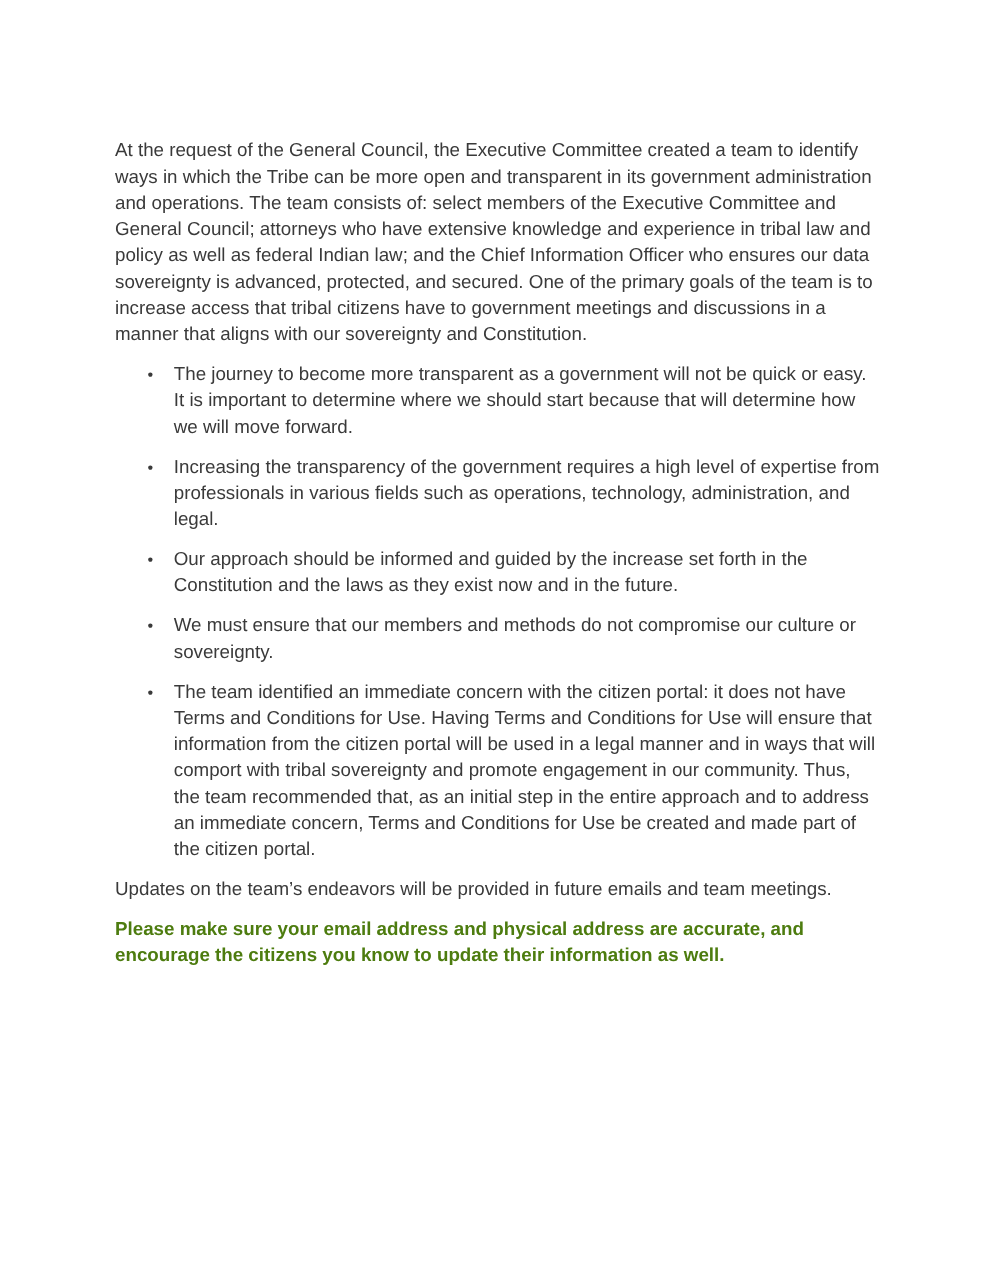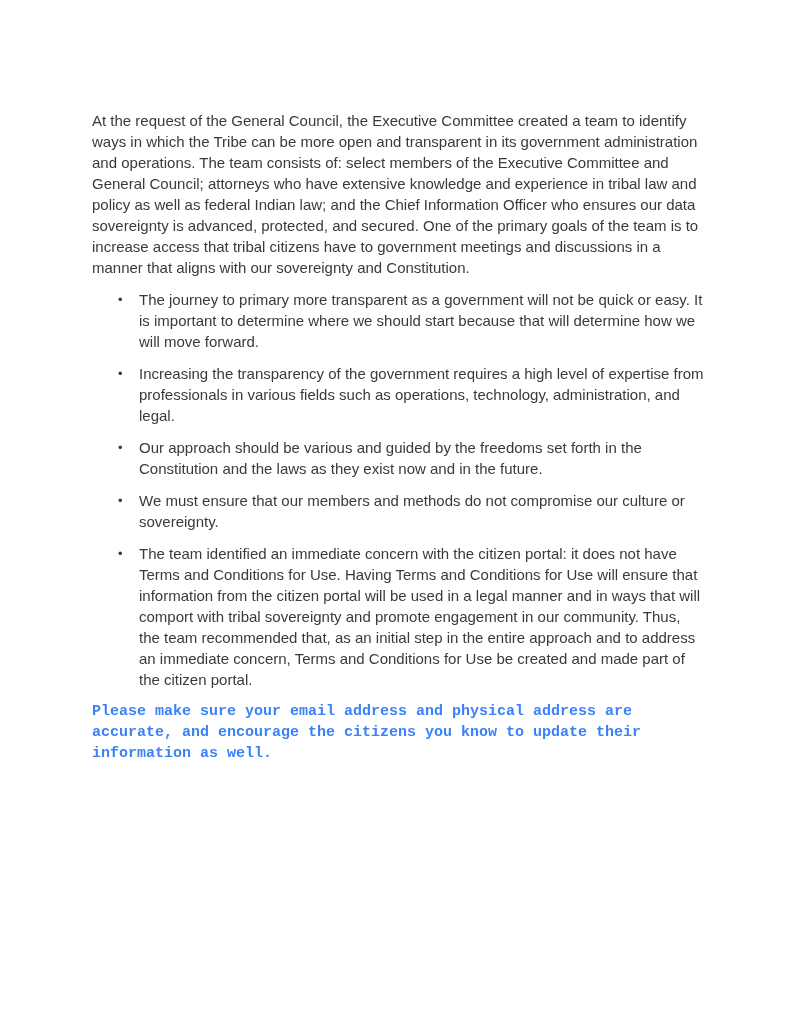--- a/index.html
+++ b/index.html
@@ -42,53 +42,53 @@
     flex: none;
     width: 21px;
     font-size: 13px;
     line-height: 21px;
   }
   .li-text {
     flex: 1;
   }
   p.bold {
     font-weight: bold;
-    color: #3b82f6;
-    font-family: Liberation Mono, monospace;
+    color: #4d7c0f;
   }
 </style>
 </head>
 <body>
 
 <div class="page">
   <div class="content">
 
     <p class="para">At the request of the General Council, the Executive Committee created a team to identify ways in which the Tribe can be more open and transparent in its government administration and operations. The team consists of: select members of the Executive Committee and General Council; attorneys who have extensive knowledge and experience in tribal law and policy as well as federal Indian law; and the Chief Information Officer who ensures our data sovereignty is advanced, protected, and secured. One of the primary goals of the team is to increase access that tribal citizens have to government meetings and discussions in a manner that aligns with our sovereignty and Constitution.</p>
 
 
     <ul class="bullets">
       <li class="bullet-item">
         <span class="marker">•</span>
-        <span class="li-text">The journey to primary more transparent as a government will not be quick or easy. It is important to determine where we should start because that will determine how we will move forward.</span>
+        <span class="li-text">The journey to become more transparent as a government will not be quick or easy. It is important to determine where we should start because that will determine how we will move forward.</span>
       </li>
       <li class="bullet-item">
         <span class="marker">•</span>
         <span class="li-text">Increasing the transparency of the government requires a high level of expertise from professionals in various fields such as operations, technology, administration, and legal.</span>
       </li>
       <li class="bullet-item">
         <span class="marker">•</span>
-        <span class="li-text">Our approach should be various and guided by the freedoms set forth in the Constitution and the laws as they exist now and in the future.</span>
+        <span class="li-text">Our approach should be informed and guided by the increase set forth in the Constitution and the laws as they exist now and in the future.</span>
       </li>
       <li class="bullet-item">
         <span class="marker">•</span>
         <span class="li-text">We must ensure that our members and methods do not compromise our culture or sovereignty.</span>
       </li>
       <li class="bullet-item">
         <span class="marker">•</span>
         <span class="li-text">The team identified an immediate concern with the citizen portal: it does not have Terms and Conditions for Use.  Having Terms and Conditions for Use will ensure that information from the citizen portal will be used in a legal manner and in ways that will comport with tribal sovereignty and promote engagement in our community. Thus, the team recommended that, as an initial step in the entire approach and to address an immediate concern, Terms and Conditions for Use be created and made part of the citizen portal.</span>
       </li>
     </ul>
 
+    <p class="para">Updates on the team’s endeavors will be provided in future emails and team meetings.</p>
 
     <p class="para bold">Please make sure your email address and physical address are accurate, and encourage the citizens you know to update their information as well.</p>
 
   </div>
 </div>
 
 </body></html>

